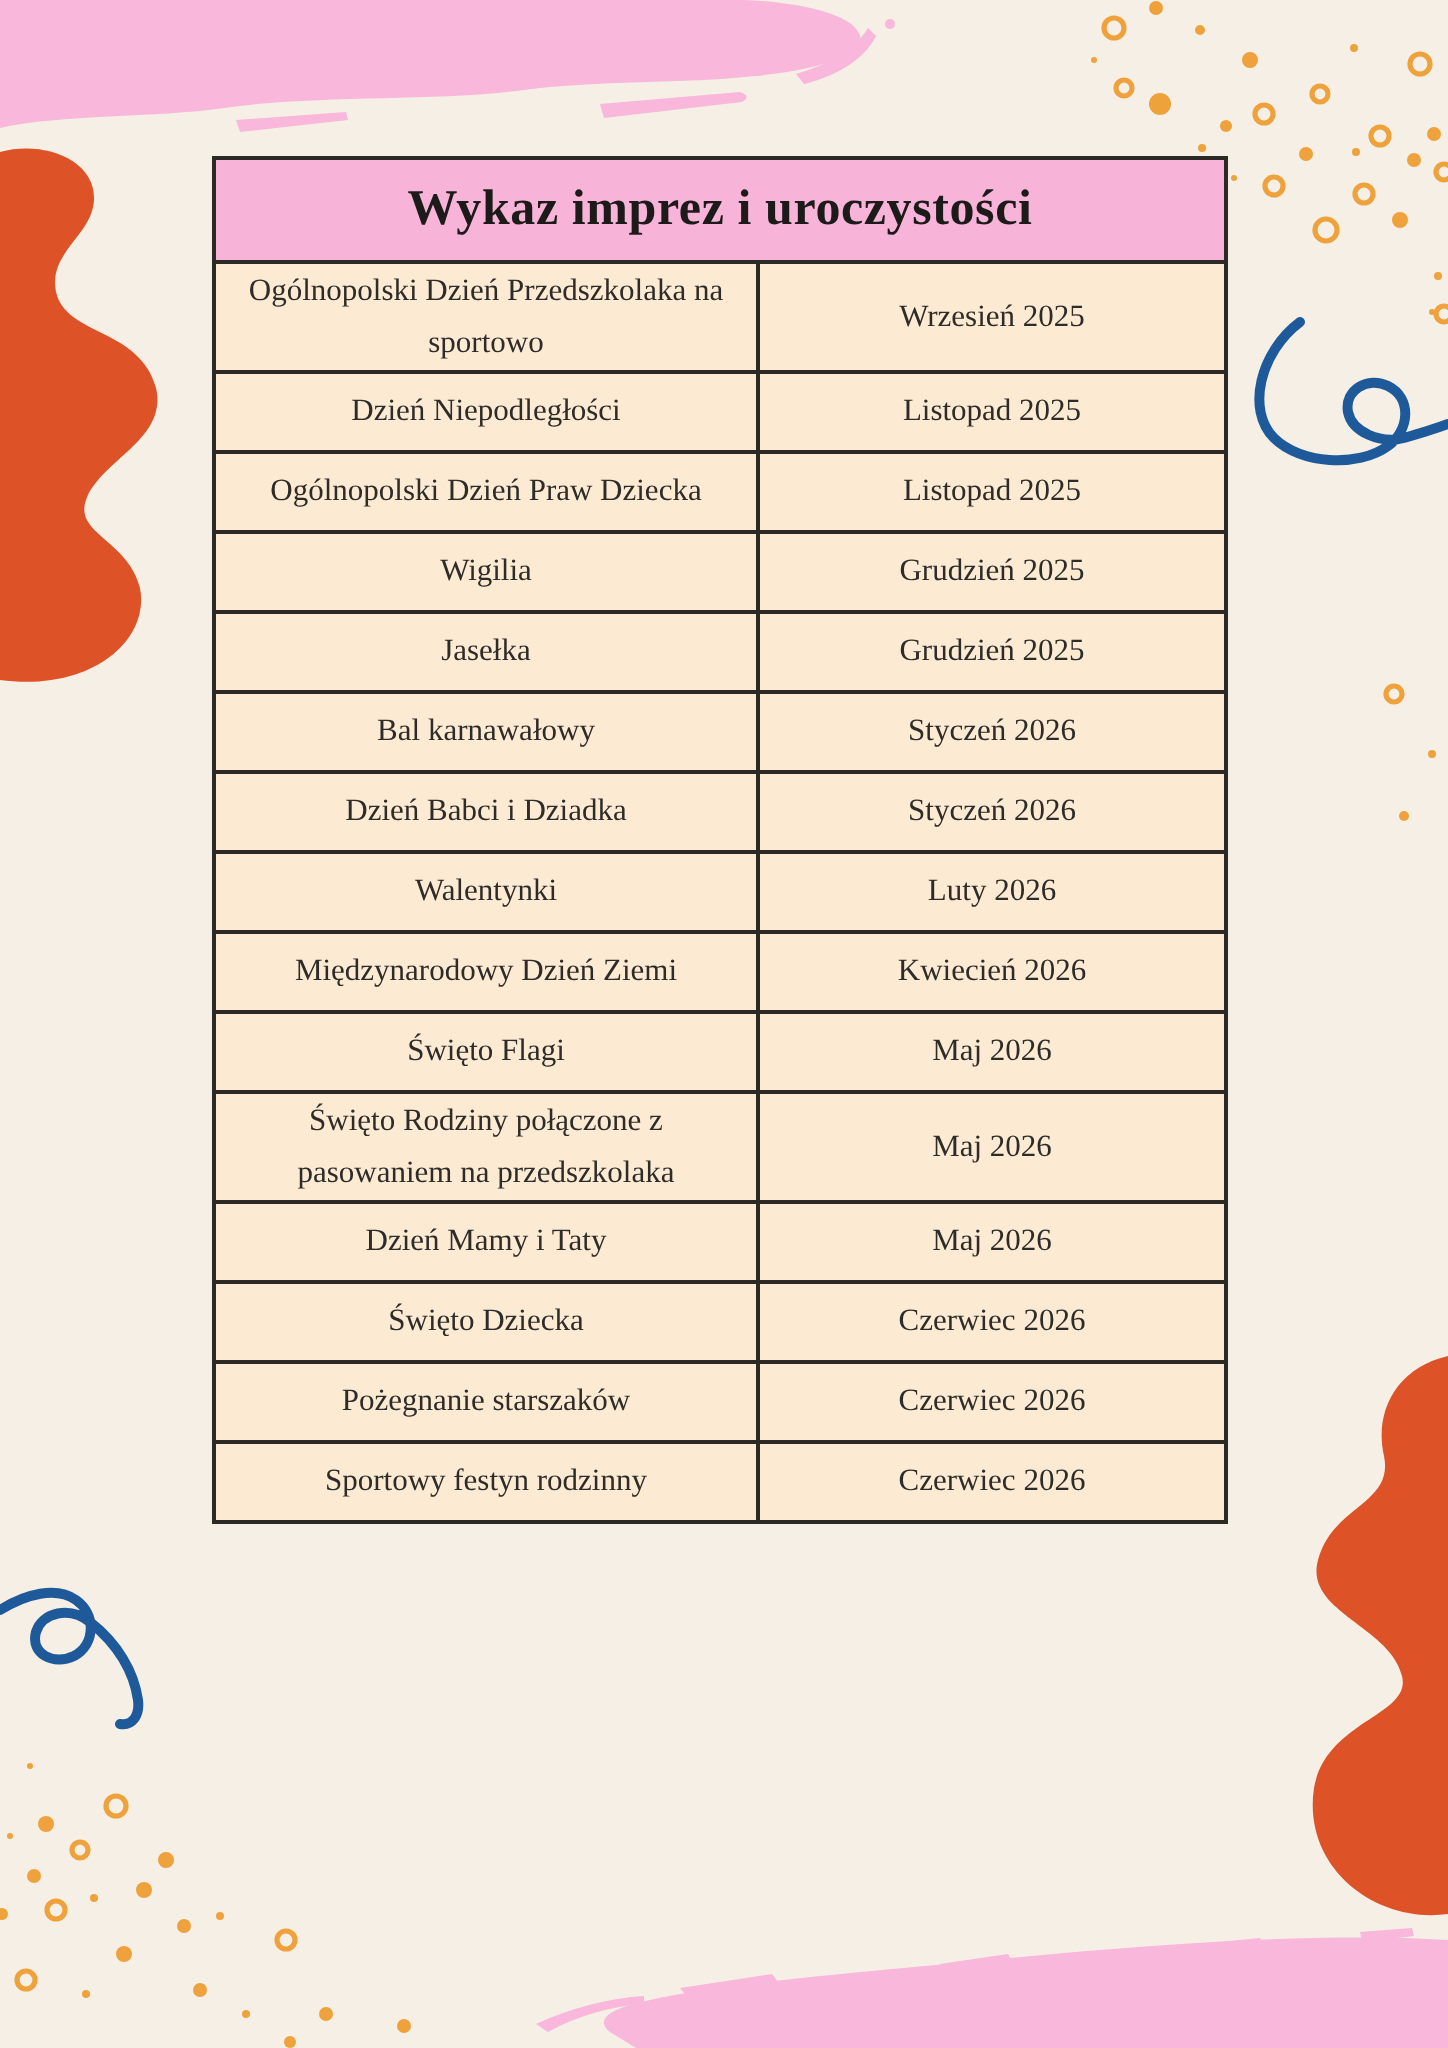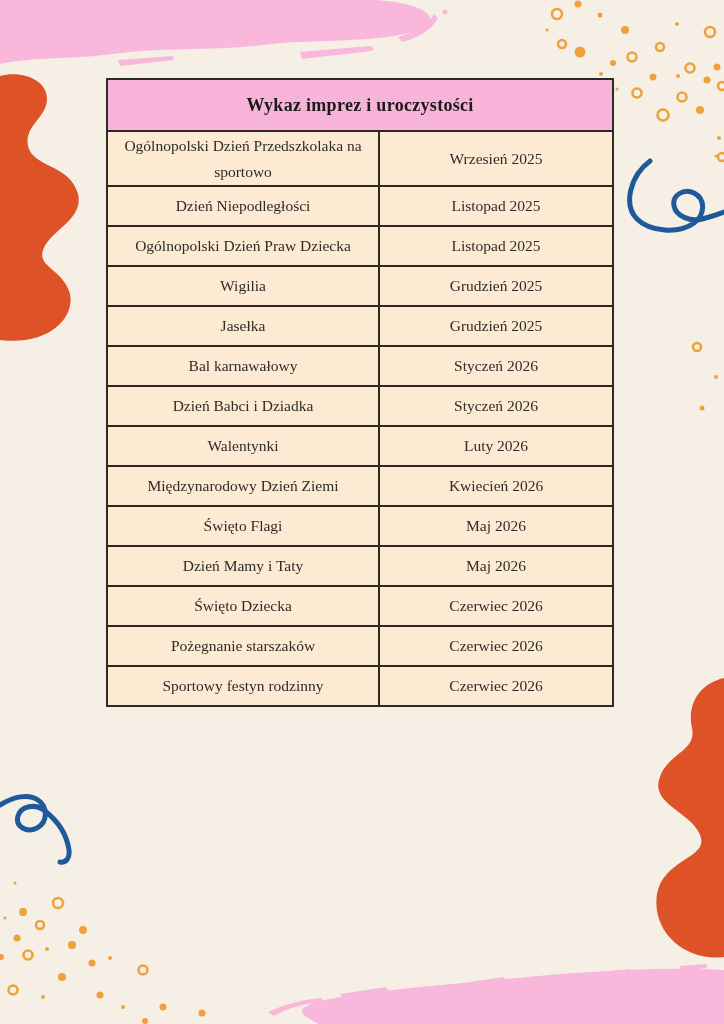--- a/index.html
+++ b/index.html
@@ -7,21 +7,21 @@
     width:724px;height:1024px;position:relative;overflow:hidden;
     background:var(--background,#f5efe5);
     font-family:"Liberation Serif", "DejaVu Serif", serif;
   }
   svg.deco{position:absolute;left:0;top:0;z-index:1;pointer-events:none;}
   .table-wrap{position:absolute;left:106px;top:78px;z-index:2;}
   table{border-collapse:collapse;width:506px;table-layout:fixed;}
   th{
     background:var(--header_pink,#f8b3d9);
     border:2px solid var(--border_dark,#2d2a26);
-    height:48px;font-size:18px;font-weight:bold;color:#1d1b19;
+    height:48px;font-size:25px;font-weight:bold;color:#1d1b19;
     letter-spacing:.3px;text-align:center;
   }
   td{
     background:var(--cell_cream,#fcead3);
     border:2px solid var(--border_dark,#2d2a26);
     height:36px;text-align:center;vertical-align:middle;
     font-size:15.5px;color:var(--text,#2e2c29);line-height:1.65;
     padding:1px 14px;
   }
 </style>
@@ -174,20 +174,24 @@
         </tr>
         <tr>
           <td>Międzynarodowy Dzień Ziemi</td>
           <td>Kwiecień 2026</td>
         </tr>
         <tr>
           <td>Święto Flagi</td>
           <td>Maj 2026</td>
         </tr>
         <tr>
+          <td>Święto Rodziny połączone z pasowaniem na przedszkolaka</td>
+          <td>Maj 2026</td>
+        </tr>
+        <tr>
           <td>Dzień Mamy i Taty</td>
           <td>Maj 2026</td>
         </tr>
         <tr>
           <td>Święto Dziecka</td>
           <td>Czerwiec 2026</td>
         </tr>
         <tr>
           <td>Pożegnanie starszaków</td>
           <td>Czerwiec 2026</td>

